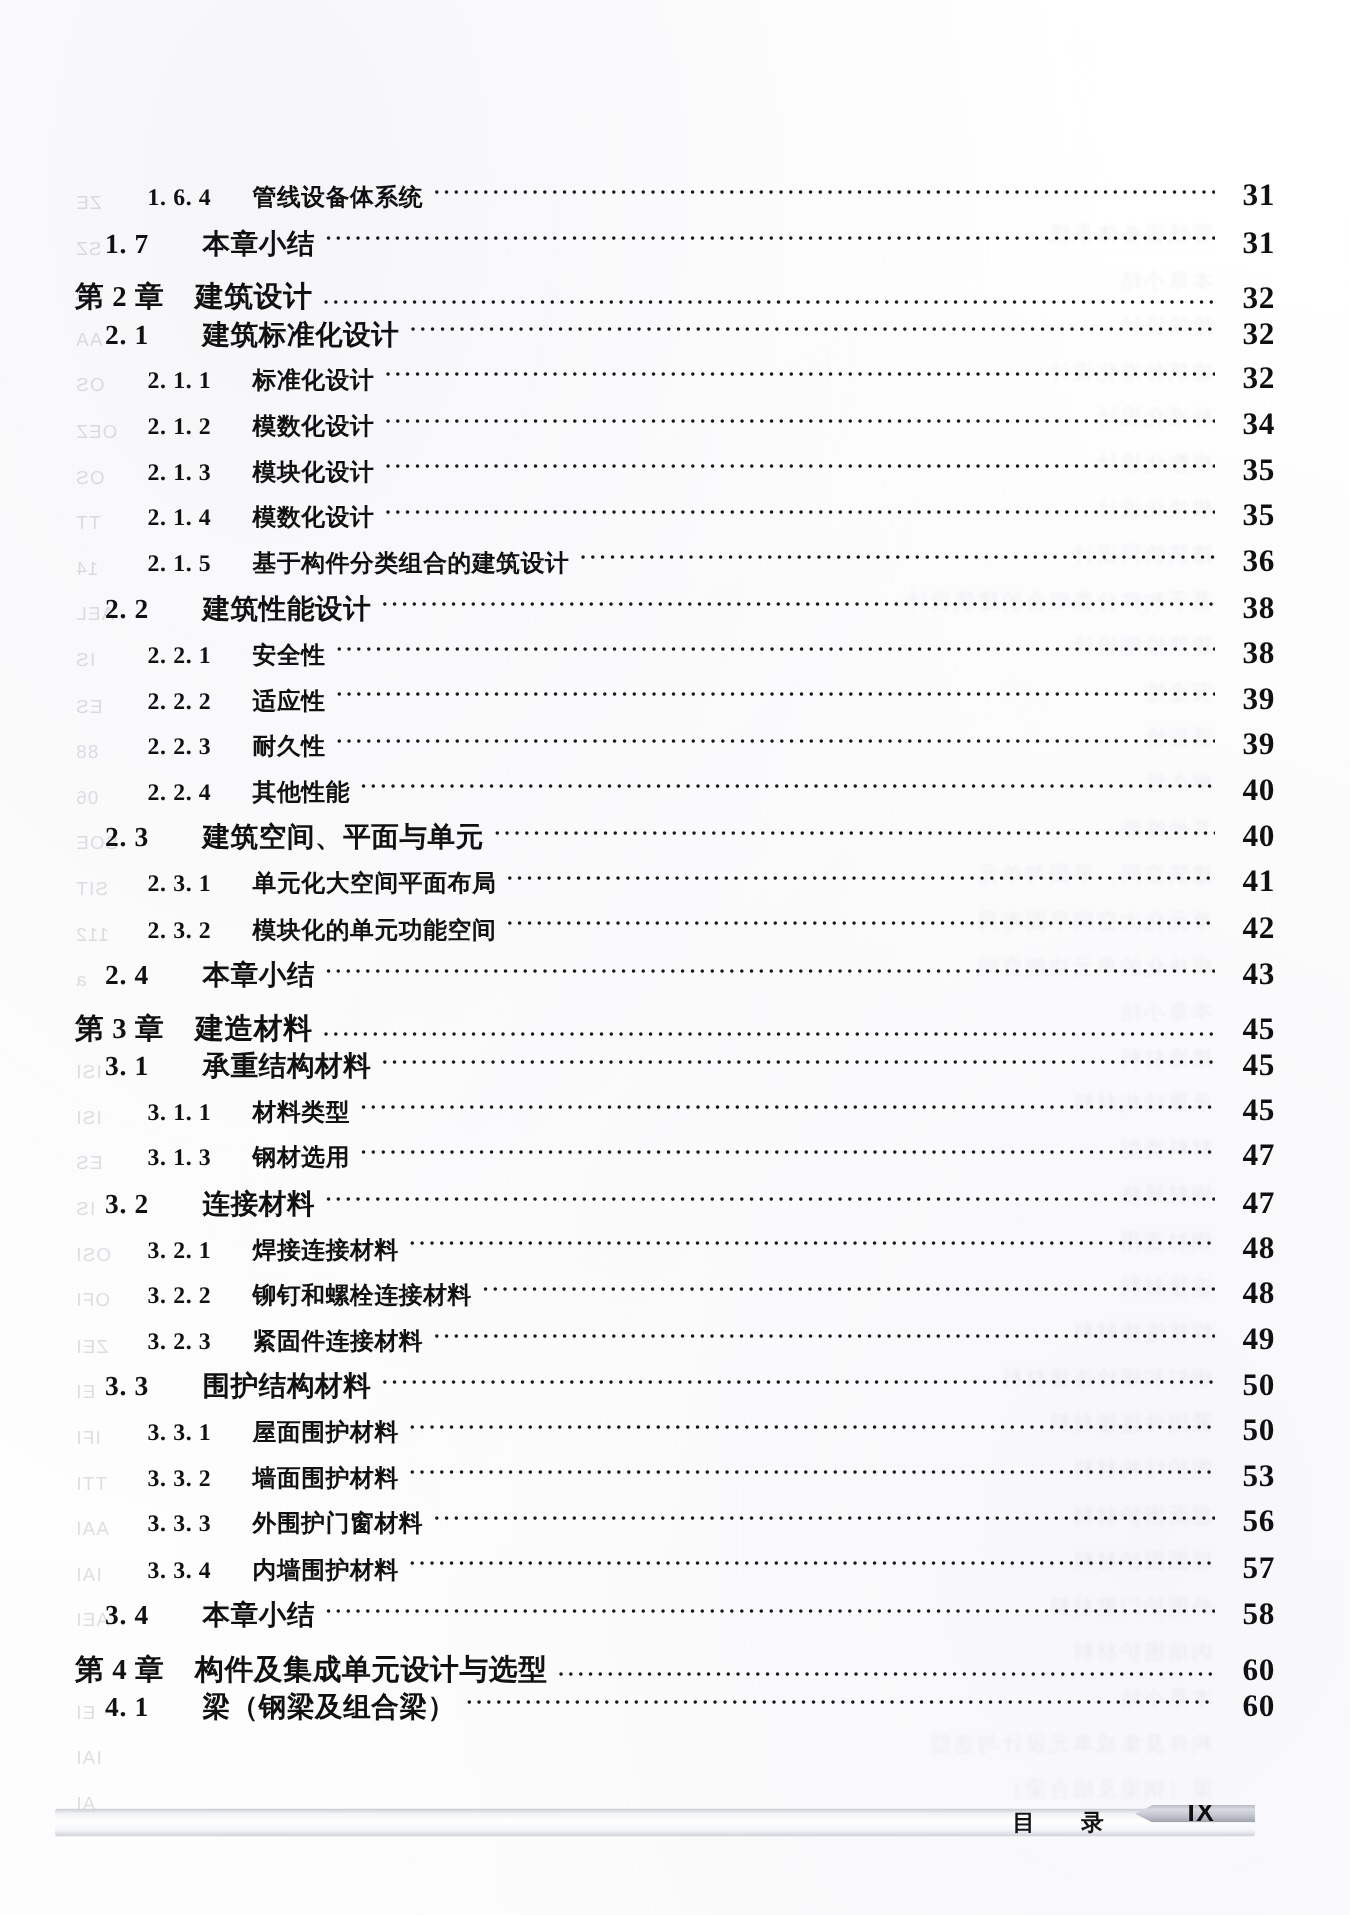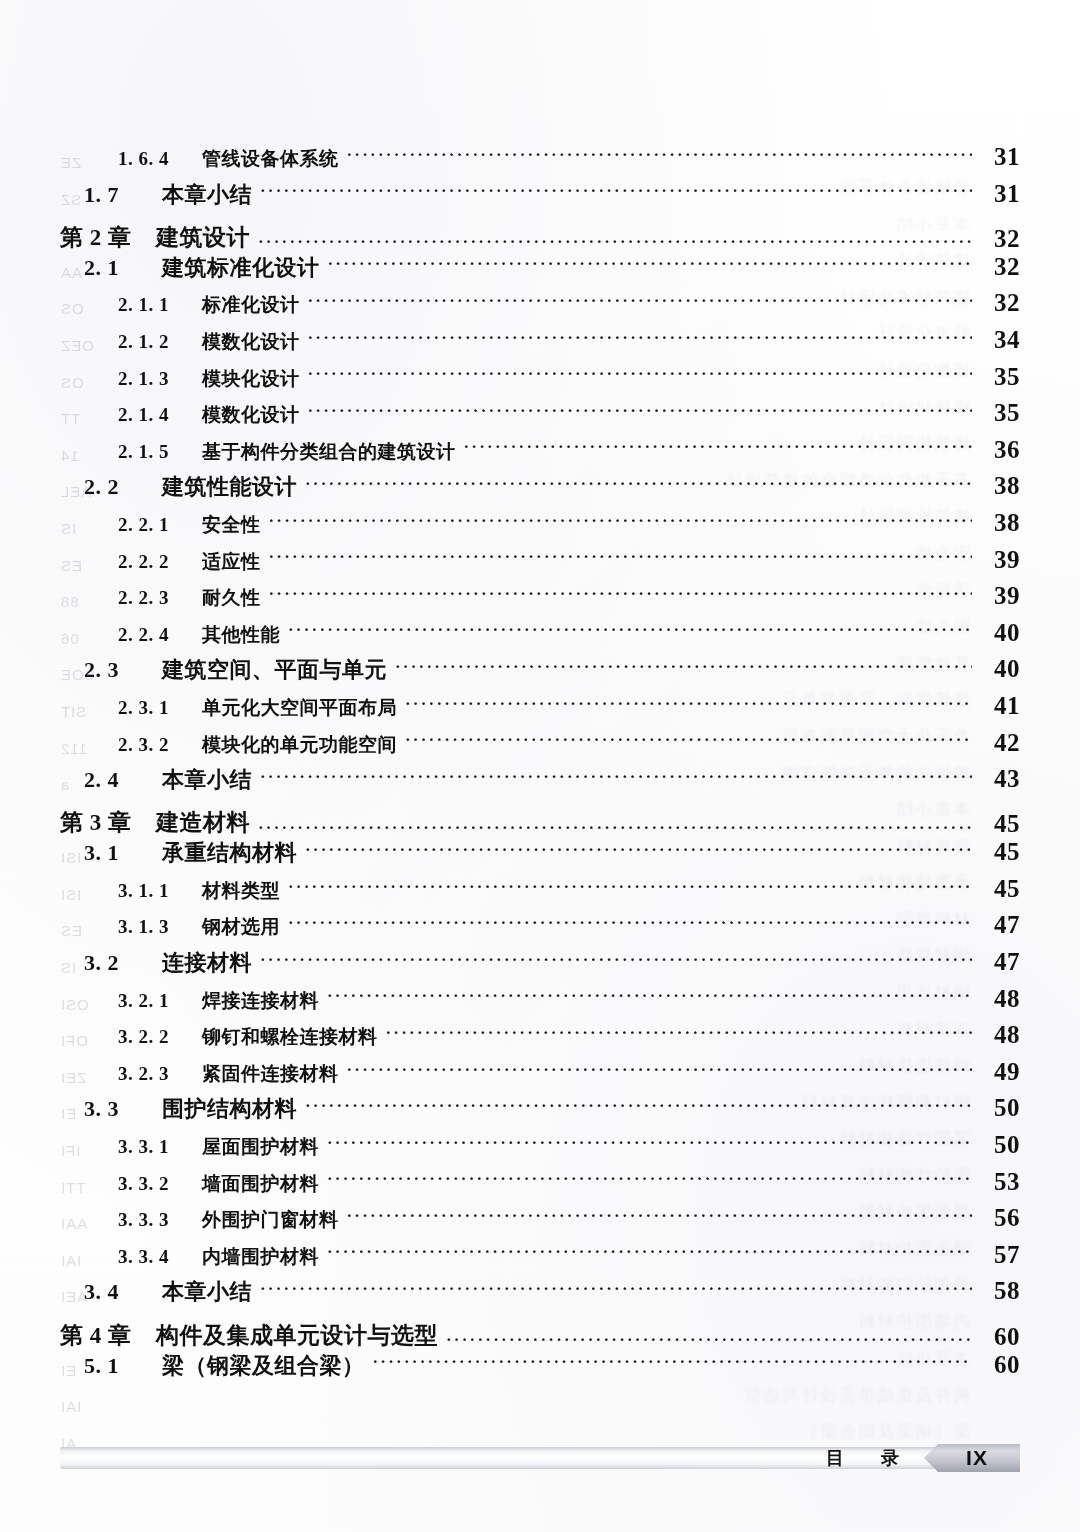--- a/index.html
+++ b/index.html
@@ -141,21 +141,21 @@
     font-weight: bold;
     font-size: 19px;
   }
   .lvl-sub .num { min-width: 82px; }
   .lvl-sub .title { margin-left: 2px; }
   .lvl-sub .page { font-weight: bold; }
 
   
   #footer {
     position: absolute;
-    left: 60px;
+    left: 44px;
     top: 1443px;
     width: 960px;
     height: 30px;
   }
   #footer-bar {
     position: absolute;
     left: 0;
     top: 4px;
     width: 960px;
     height: 22px;
@@ -171,21 +171,21 @@
     letter-spacing: 16px;
     color: #141414;
     font-family: "Liberation Sans", sans-serif;
     line-height: 30px;
   }
   #page-badge {
     position: absolute;
     right: 0px;
     top: 1px;
     width: 96px;
-    height: 28px;
+    height: 14px;
     background: linear-gradient(180deg, #b9bcc6 0%, #d9dbe2 25%, #c3c6ce 60%, #9fa3ae 100%);
     clip-path: polygon(14px 0, 100% 0, 100% 100%, 14px 100%, 0 50%);
     display: flex;
     align-items: center;
     justify-content: center;
   }
   #page-badge span {
     font-size: 21px;
     font-weight: bold;
     color: #0f0f0f;
@@ -469,21 +469,21 @@
         <span class="leader"></span>
         <span class="page">58</span>
       </div>
       <div class="row lvl-chapter">
         <span class="num">第 4 章</span>
         <span class="title">构件及集成单元设计与选型</span>
         <span class="leader"></span>
         <span class="page">60</span>
       </div>
       <div class="row lvl-section">
-        <span class="num">5. 1</span>
+        <span class="num">4. 1</span>
         <span class="title">梁（钢梁及组合梁）</span>
         <span class="leader"></span>
         <span class="page">60</span>
       </div>
     </div>
 
   <div id="footer">
     <div id="footer-bar"></div>
     <div id="footer-label">目 录</div>
     <div id="page-badge">

